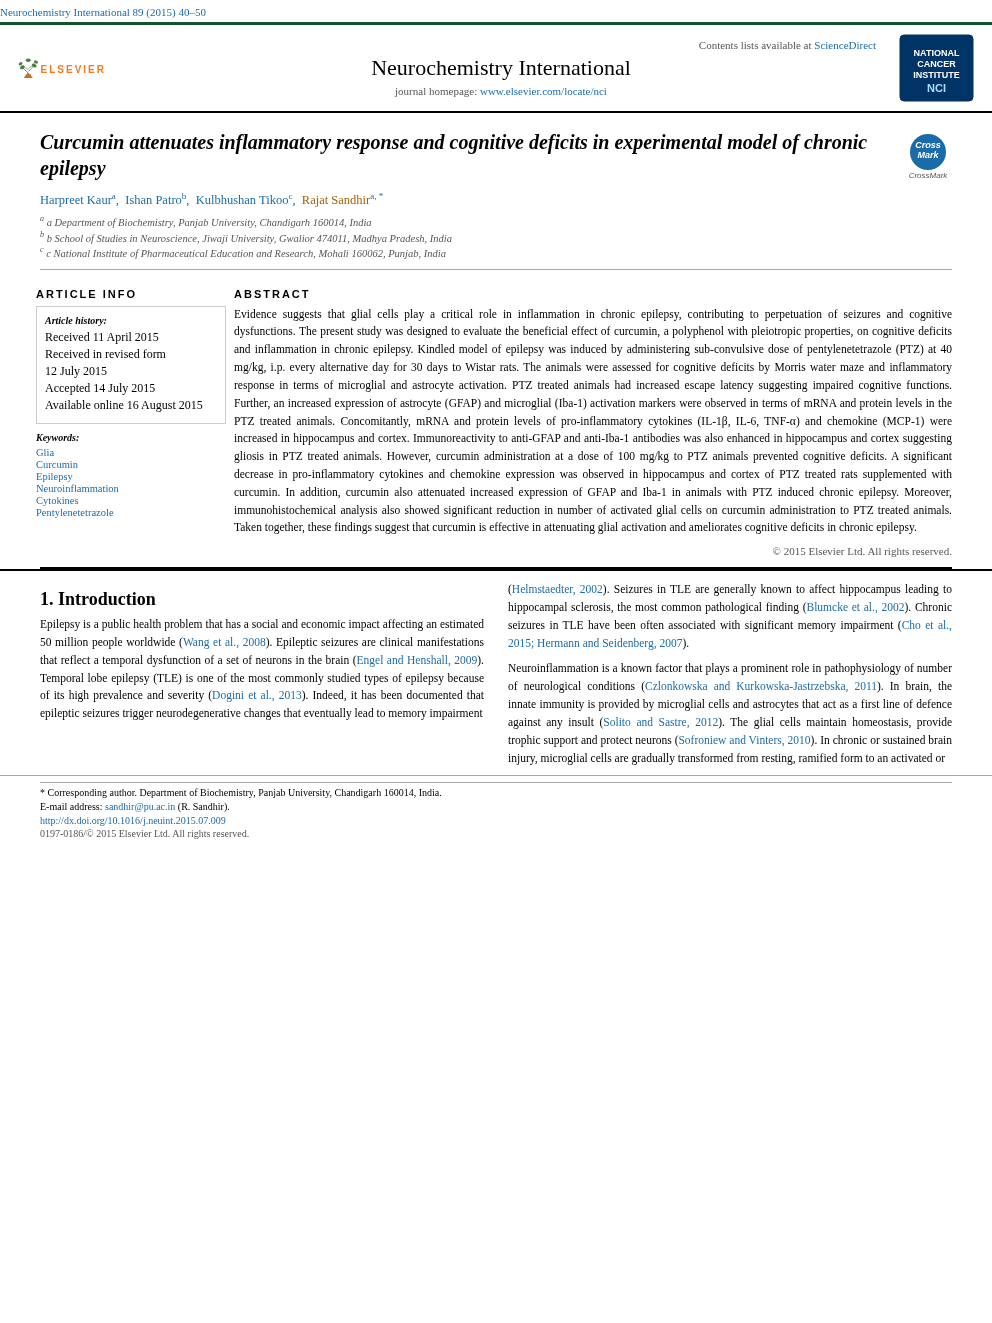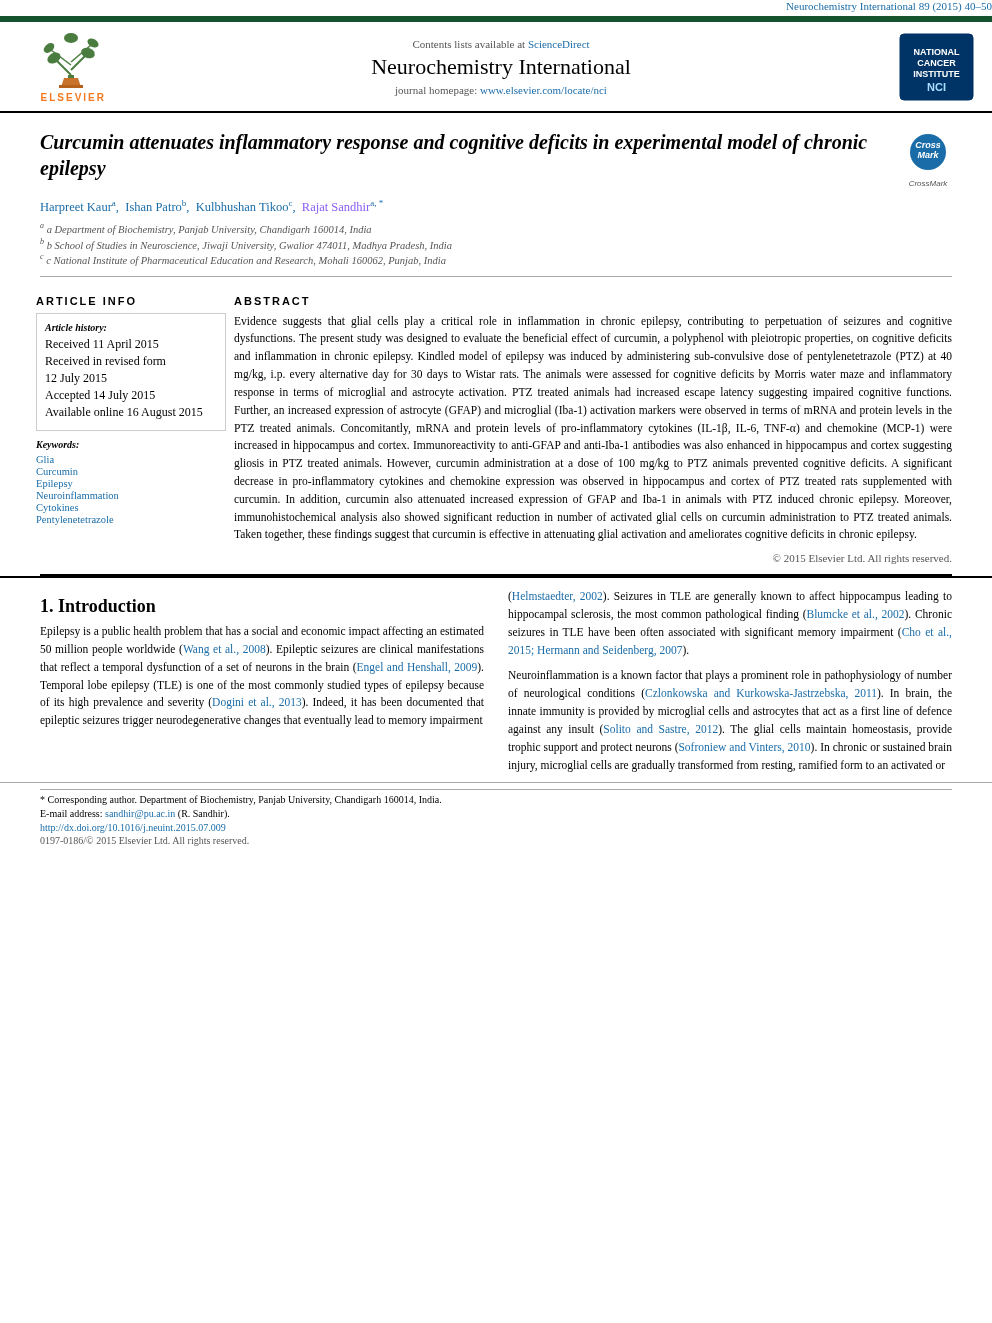--- a/index.html
+++ b/index.html
@@ -12,39 +12,39 @@
       min-height: 1323px;
     }
     .page {
       width: 992px;
       min-height: 1323px;
       background: #fff;
       padding: 0;
     }
     
     .journal-bar {
-      text-align: right;
+      text-align: left;
       font-size: 11px;
       color: #1a6ca8;
-      padding: 0 0 4px;
-      border-bottom: 6px solid #14532d;
+      padding: 6px 0 4px;
+      border-bottom: 3px solid #14532d;
     }
     
     .header-area {
       display: flex;
       align-items: center;
       padding: 8px 16px;
       border-bottom: 2px solid #000;
     }
     .elsevier-logo {
       width: 90px;
       margin-right: 20px;
       display: flex;
-      flex-direction: column;
-      align-items: flex-end;
+      flex-direction: row;
+      align-items: center;
     }
     .elsevier-tree {
       width: 70px;
       height: 60px;
     }
     .elsevier-label {
       font-size: 10px;
       color: #f47920;
       font-weight: bold;
       letter-spacing: 2px;
@@ -52,20 +52,21 @@
       font-family: Arial, sans-serif;
     }
     .header-center {
       flex: 1;
       text-align: center;
     }
     .sciencedirect-line {
       font-size: 11px;
       color: #555;
       margin-bottom: 0;
+      text-align: right;
     }
     .sciencedirect-link {
       color: #1a6ca8;
       text-decoration: none;
     }
     .journal-title-main {
       font-size: 22px;
       font-weight: normal;
       color: #000;
       font-family: 'Times New Roman', Times, serif;
@@ -276,35 +277,35 @@
         <text x="37.5" y="44" text-anchor="middle" fill="#fff" font-size="9" font-family="Arial" font-weight="bold">INSTITUTE</text>
         <text x="37.5" y="58" text-anchor="middle" fill="#aaddff" font-size="11" font-family="Arial" font-weight="bold">NCI</text>
       </svg>
     </div>
   </div>
 
   <div class="article-section">
     <div class="article-title-row">
       <div class="article-title">Curcumin attenuates inflammatory response and cognitive deficits in experimental model of chronic epilepsy</div>
 
-      <div style="min-width:48px;display:flex;flex-direction:column;align-items:center;margin-top:4px;gap:8px;">
+      <div style="min-width:48px;display:flex;flex-direction:column;align-items:center;margin-top:4px;">
         <svg width="38" height="38" viewBox="0 0 38 38" xmlns="http://www.w3.org/2000/svg">
           <circle cx="19" cy="19" r="18" fill="#1a6ca8"></circle>
           <text x="19" y="15" text-anchor="middle" fill="#fff" font-size="9" font-family="Arial" font-weight="bold">Cross</text>
           <text x="19" y="25" text-anchor="middle" fill="#fff" font-size="9" font-family="Arial" font-weight="bold">Mark</text>
         </svg>
         <div style="font-size:8px;color:#555;font-family:Arial;">CrossMark</div>
       </div>
     </div>
 
     <div class="authors-line">
       <span style="color:#1a6ca8;">Harpreet Kaur</span><sup class="author-super">a</sup>,&nbsp;
       <span style="color:#1a6ca8;">Ishan Patro</span><sup class="author-super">b</sup>,&nbsp;
       <span style="color:#1a6ca8;">Kulbhushan Tikoo</span><sup class="author-super">c</sup>,&nbsp;
-      <span style="color:#8b5cf6;margin-top:21px;">Rajat Sandhir</span><sup class="author-super">a, *</sup>
+      <span style="color:#a16207;margin-top:21px;">Rajat Sandhir</span><sup class="author-super">a, *</sup>
     </div>
 
     <div class="affiliations">
       <div class="affil-line"><sup class="affil-super">a</sup> <span>a Department of Biochemistry, Panjab University, Chandigarh 160014, India</span></div>
       <div class="affil-line"><sup class="affil-super">b</sup> <span>b School of Studies in Neuroscience, Jiwaji University, Gwalior 474011, Madhya Pradesh, India</span></div>
       <div class="affil-line"><sup class="affil-super">c</sup> <span>c National Institute of Pharmaceutical Education and Research, Mohali 160062, Punjab, India</span></div>
     </div>
 
     <hr class="divider-line">
   </div>

